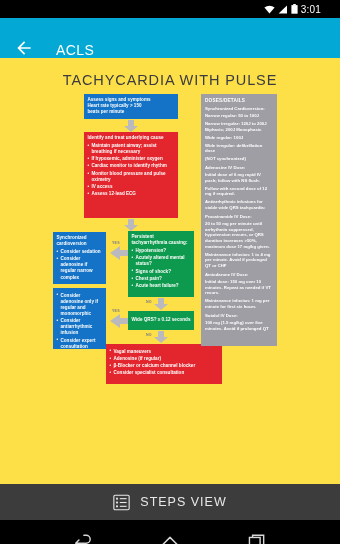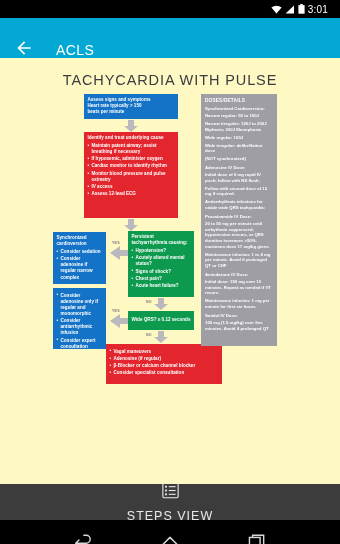--- a/index.html
+++ b/index.html
@@ -8,36 +8,36 @@
     font-family: "Liberation Sans", sans-serif;
     background: #ffffff;
     overflow: hidden;
   }
   .screen { position: relative; width: 340px; height: 544px; background: #fff; }
 
   
   .statusbar {
     height: 18px; background: #000; color: #fff;
     display: flex; align-items: center; justify-content: flex-end;
-    padding-right: 12px; gap: 3px;
+    padding-right: 19px; gap: 3px;
   }
   .statusbar .clock { font-size: 10px; letter-spacing: .2px; }
   .ic { display: inline-block; }
   .ic svg { display: block; }
 
   
   .appbar {
     height: 40px; background: #03A9D4;
     display: flex; align-items: flex-end; padding-left: 14px; gap: 22px;
   }
   .appbar .back { width: 20px; height: 20px; cursor: pointer; }
   .appbar .title { color: #fff; font-size: 14px; letter-spacing: .4px; }
 
   
-  .content { position: relative; height: 426px; background: #fef9c3; overflow: hidden; }
+  .content { position: relative; height: 426px; background: #fde047; overflow: hidden; }
   .doc-title {
     text-align: center; color: #3b3b41; font-size: 14.5px;
     letter-spacing: .9px; padding-top: 14px; font-weight: 400;
   }
 
   .chart { position: relative; width: 340px; height: 366px; margin-top: 6px; }
   .node { position: absolute; color: #fff; overflow: hidden; }
   .node .hd { font-weight: bold; font-size: 4.6px; line-height: 1.35; display: block; }
   .node ul { list-style: none; margin-top: 1.5px; }
   .node li {
@@ -67,21 +67,20 @@
   }
   .panel .ptitle { font-size: 4.7px; font-weight: bold; letter-spacing: .2px; }
   .panel .sec { font-size: 4.3px; font-weight: bold; margin-top: 3.2px; }
   .panel .ln  { font-size: 4.3px; font-weight: bold; line-height: 1.32; margin-top: 2.2px; }
 
   
   .stepsbar {
     height: 36px; background: #3c3c3c;
     display: flex; align-items: center; justify-content: center; gap: 10px;
     cursor: pointer;
-    flex-direction: column;
   }
   .stepsbar .lbl { color: #e8e8e8; font-size: 12.5px; letter-spacing: 1px; }
 
   
   .navbar {
     height: 42px; background: #000;
     display: flex; align-items: center; justify-content: space-around;
     padding: 0 40px;
   }
   .navbar .nbtn { width: 26px; height: 26px; display: flex; align-items: center; justify-content: center; cursor: pointer; }

